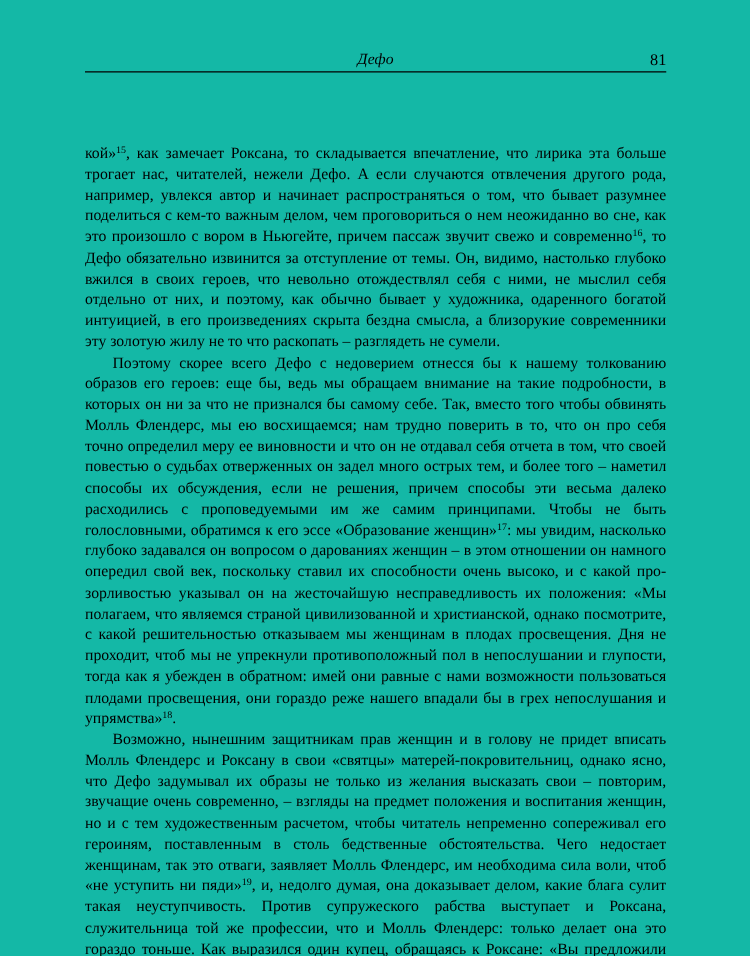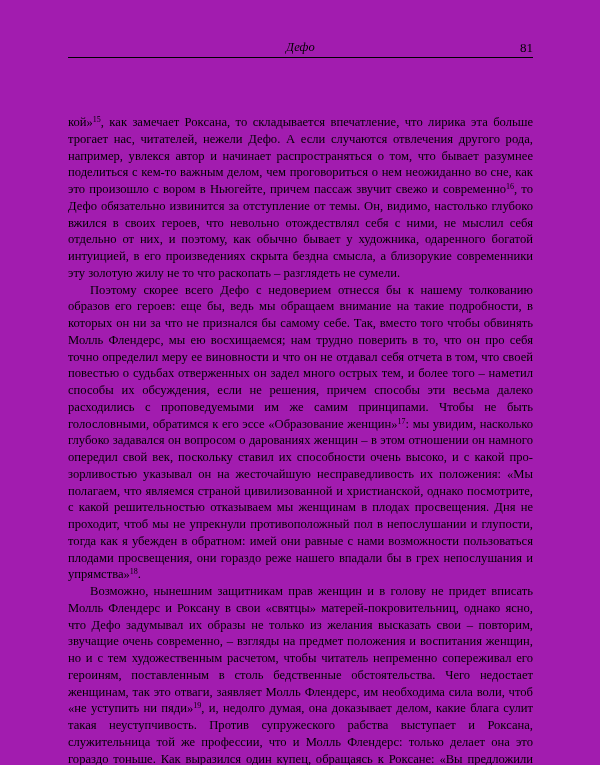--- a/index.html
+++ b/index.html
@@ -5,21 +5,21 @@
 <style>
   html, body {
     margin: 0;
     padding: 0;
     background: #ffffff;
   }
   .page {
     position: relative;
     width: 600px;
     height: 765px;
-    background: #a21caf;
+    background: #14b8a6;
     overflow: hidden;
     font-family: "Liberation Serif", "DejaVu Serif", serif;
     color: #000000;
     -webkit-font-smoothing: antialiased;
   }
 
   
   .header {
     position: absolute;
     left: 68px;

